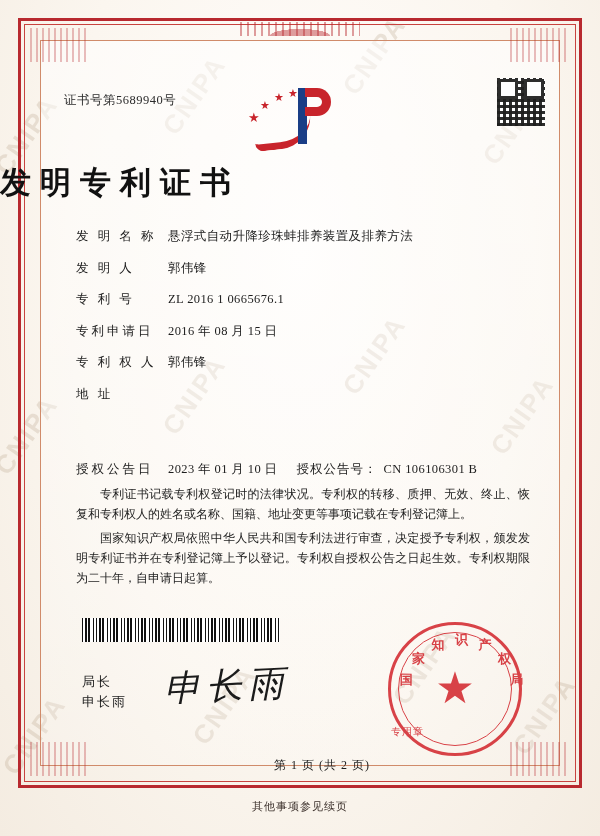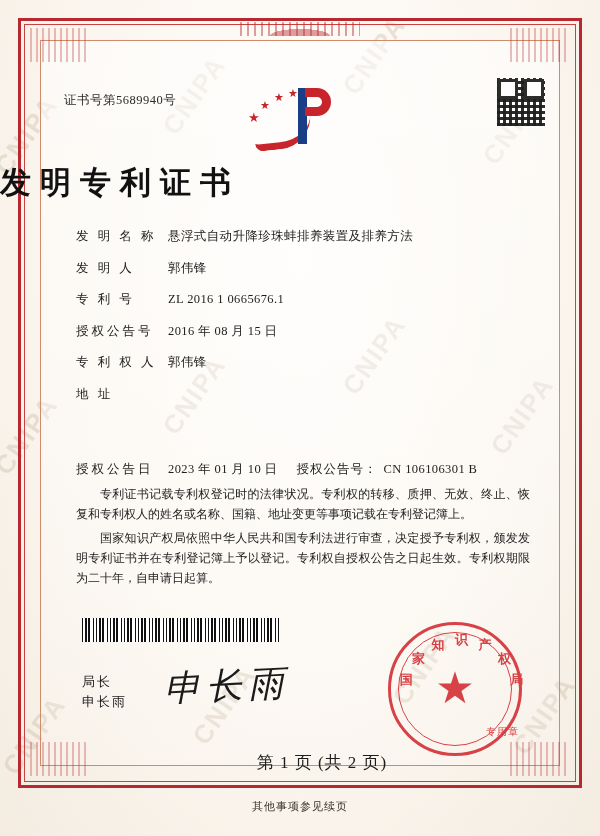--- a/index.html
+++ b/index.html
@@ -321,32 +321,32 @@
     font-size: 13px;
     font-weight: bold;
     color: #d2232a;
     transform-origin: 0 0;
     white-space: nowrap;
   }
   .seal .seal-bottom {
     position: absolute;
     left: 0; right: 0;
     bottom: 14px;
-    text-align: right;
+    text-align: left;
     font-size: 10px;
     color: #d2232a;
     letter-spacing: 1px;
   }
 
   .page-num {
     position: absolute;
     left: 0; right: 0;
     bottom: 62px;
     text-align: center;
-    font-size: 17px;
+    font-size: 12px;
     color: #1d1d1d;
     letter-spacing: 1px;
     padding-left: 44px;
   }
   .footnote {
     position: absolute;
     left: 0; right: 0;
     bottom: 22px;
     text-align: center;
     font-size: 11px;
@@ -406,21 +406,21 @@
     </div>
     <div class="field-row">
       <div class="field-label">发 明 人</div>
       <div class="field-value">郭伟锋</div>
     </div>
     <div class="field-row">
       <div class="field-label">专 利 号</div>
       <div class="field-value">ZL 2016 1 0665676.1</div>
     </div>
     <div class="field-row">
-      <div class="field-label">授权公告号</div>
+      <div class="field-label">专利申请日</div>
       <div class="field-value">2016 年 08 月 15 日</div>
     </div>
     <div class="field-row">
       <div class="field-label">专 利 权 人</div>
       <div class="field-value">郭伟锋</div>
     </div>
     <div class="field-row">
       <div class="field-label">地        址</div>
     </div>
     <div class="field-row pair">

